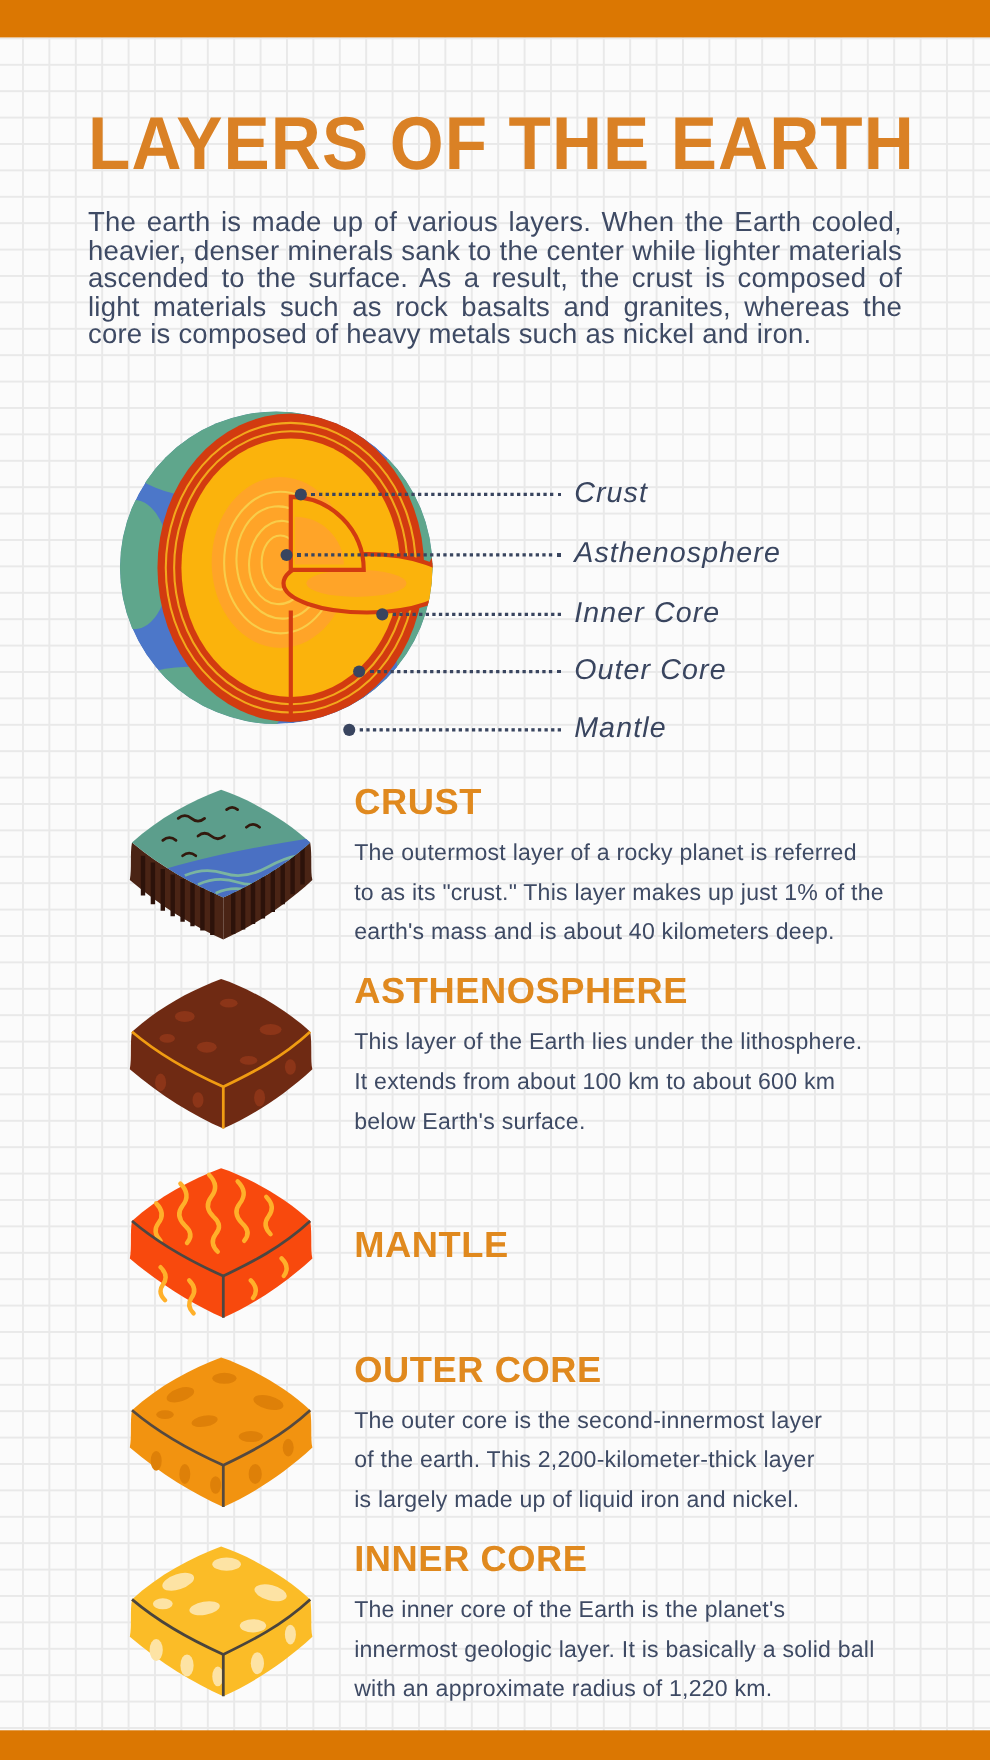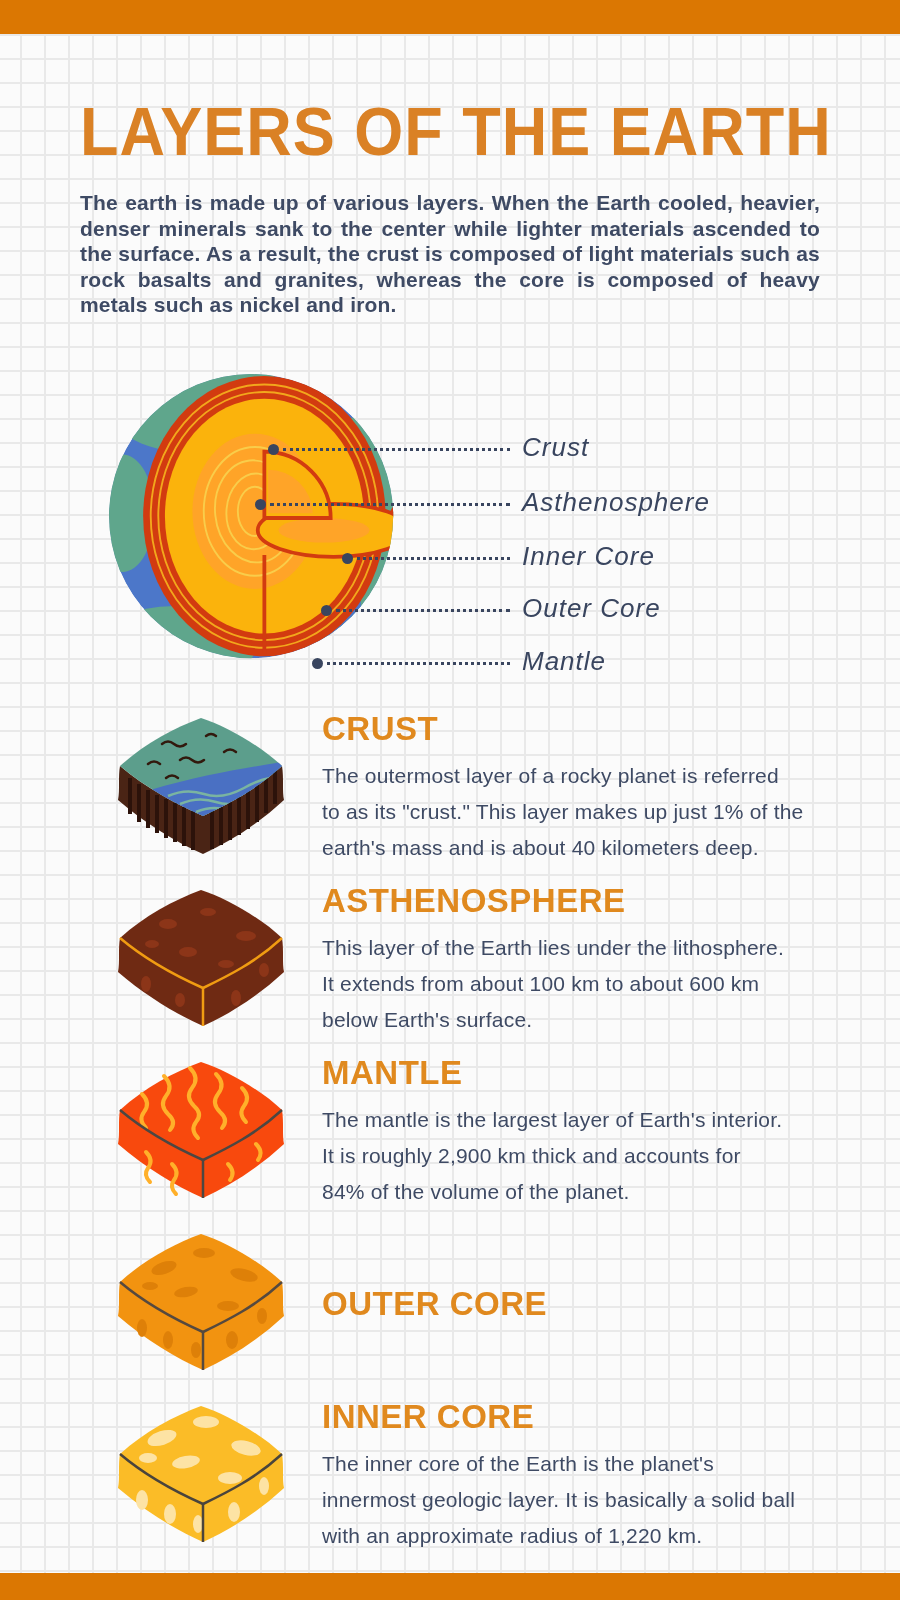--- a/index.html
+++ b/index.html
@@ -24,22 +24,22 @@
 
   .title {
     margin-top:58px;
     font-size:63px; font-weight:bold; letter-spacing:1px;
     color:#da8125; white-space:nowrap;
     transform:scaleY(1.08); transform-origin:left top;
   }
 
   .intro {
     margin-top:26px;
-    font-size:21px; line-height:25.5px; color:#3e4a64;
-    text-align:justify; letter-spacing:0.2px;font-weight:bold;
+    font-size:25px; line-height:25.5px; color:#3e4a64;
+    text-align:justify; letter-spacing:0.2px;
   }
 
   
   .diagram { position:relative; margin-top:34px; height:338px; }
   .earth-art { position:absolute; left:12px; top:0; }
   .lead-dot { position:absolute; width:11px; height:11px; border-radius:50%; background:#39455f; }
   .leader { position:absolute; height:0; border-top:3px dotted #39455f; }
   .dg-label {
     position:absolute; left:442px;
     font-size:26px; font-style:italic; font-weight:500;
@@ -247,23 +247,20 @@
               <path d="M150,88 q8,8 2,16"></path>
             </g>
             <g fill="none" stroke="#4c4742" stroke-width="2.5">
               <path d="M14,54 C40,76 70,92 97,104 C122,92 150,78 176,54"></path>
               <path d="M97,104 L97,142"></path>
             </g>
           </svg>
         </div>
         <div class="section-text">
           <div class="section-heading">MANTLE</div>
-          <div class="section-body">The mantle is the largest layer of Earth's interior.
-It is roughly 2,900 km thick and accounts for
-84% of the volume of the planet.</div>
         </div>
       </div>
 
       <div class="section">
         <div class="section-icon">
           <svg width="190" height="155" viewBox="0 0 190 155">
             <path d="M14,54 C40,76 70,92 97,104 L97,142 C70,130 40,112 12,88 C14,78 12,64 14,54 Z" fill="#f29310"></path>
             <path d="M97,104 C122,92 150,78 176,54 C178,66 176,80 178,88 C152,112 124,130 97,142 Z" fill="#f29310"></path>
             <path d="M95,6 C120,14 155,34 176,54 C150,78 122,92 97,104 C70,92 40,76 14,54 C38,32 68,16 95,6 Z" fill="#f29310"></path>
             <g fill="#de8008">
@@ -280,20 +277,23 @@
               <ellipse cx="156" cy="88" rx="5" ry="8"></ellipse>
             </g>
             <g fill="none" stroke="#55493f" stroke-width="2.5">
               <path d="M14,54 C40,76 70,92 97,104 C122,92 150,78 176,54"></path>
               <path d="M97,104 L97,142"></path>
             </g>
           </svg>
         </div>
         <div class="section-text">
           <div class="section-heading">OUTER CORE</div>
+          <div class="section-body">The outer core is the second-innermost layer
+of the earth. This 2,200-kilometer-thick layer
+is largely made up of liquid iron and nickel.</div>
         </div>
       </div>
 
       <div class="section">
         <div class="section-icon">
           <svg width="190" height="155" viewBox="0 0 190 155">
             <path d="M14,54 C40,76 70,92 97,104 L97,142 C70,130 40,112 12,88 C14,78 12,64 14,54 Z" fill="#fbbc27"></path>
             <path d="M97,104 C122,92 150,78 176,54 C178,66 176,80 178,88 C152,112 124,130 97,142 Z" fill="#fbbc27"></path>
             <path d="M95,6 C120,14 155,34 176,54 C150,78 122,92 97,104 C70,92 40,76 14,54 C38,32 68,16 95,6 Z" fill="#fbbc27"></path>
             <g fill="#fde3a4">

